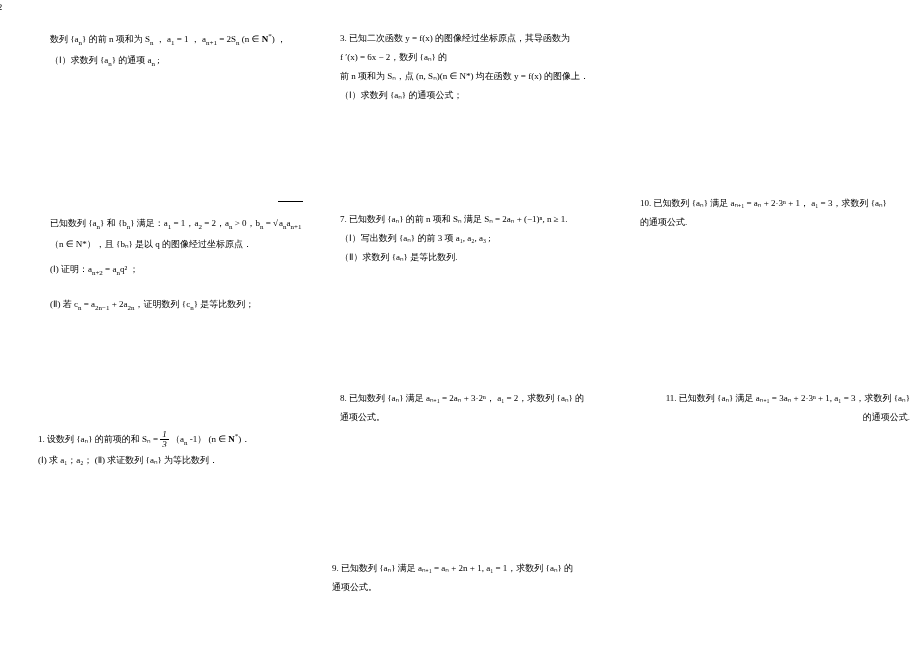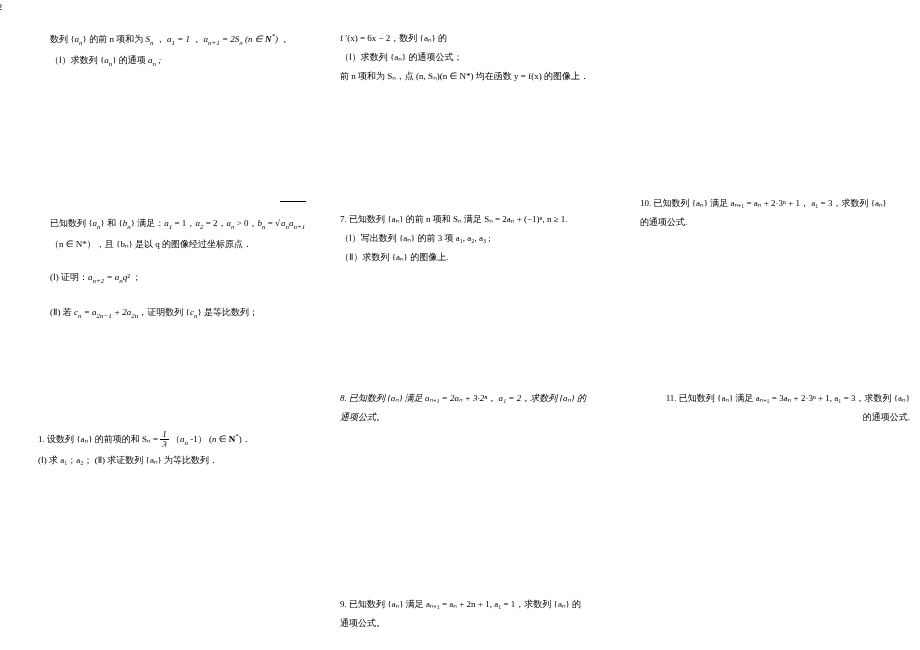--- a/index.html
+++ b/index.html
@@ -16,21 +16,21 @@
   .page {
     position: absolute;
     padding-top: 20px;
   }
   .col  { position: absolute; width: 280px; }
   .block { margin-bottom: 12px; line-height: 1.9; }
   .line  { margin-bottom: 2px; }
   .sub   { vertical-align: sub; font-size: 7px; }
   .sup   { vertical-align: super; font-size: 7px; }
   .bold  { font-weight: bold; font-family: "Times New Roman", serif; }
-  .it    { font-style: italic; font-family: "Times New Roman", serif; text-align: right; }
+  .it    { font-family: "Times New Roman", serif; text-align: right; }
   .frac  { display: inline-block; text-align: center; vertical-align: middle; font-family: "Times New Roman", serif; font-style: italic; line-height: 1; }
   .frac .num { display: block; border-bottom: 0.8px solid #000; padding: 0 2px; font-size: 9px; }
   .frac .den { display: block; padding: 0 2px; font-size: 9px; }
   .sqrt { position: relative; display: inline-block; }
   .sqrt::before { content: "√"; font-family: serif; }
   .sqrt .rad { border-top: 0.8px solid #000; padding: 16px 1px; }
   .pagenum { position: absolute; bottom: 8px; left: 50%; transform: translateX(-50%); font-size: 9px; }
   .brace-seq { font-family: serif; }
 </style>
 </head>
@@ -64,21 +64,21 @@
 
   <div class="col" style="left:50px; top:215px;">
     <div class="block">
       <div class="line">
         <span>已知数列 {<span class="it">a<span class="sub">n</span></span>} 和 {<span class="it">b<span class="sub">n</span></span>} 满足：<span class="it">a<span class="sub">1</span></span> = 1，<span class="it">a<span class="sub">2</span></span> = 2，<span class="it">a<span class="sub">n</span></span> &gt; 0，<span class="it">b<span class="sub">n</span></span> = </span>
         <span class="sqrt"><span class="rad it">a<span class="sub">n</span>a<span class="sub">n+1</span></span></span>
       </div>
       <div class="line">
         <span>（n ∈ N*），且 {bₙ} 是以 q 的图像经过坐标原点．</span>
       </div>
-      <div class="line" style="margin-top:16px">
+      <div class="line" style="margin-top:8px">
         <span>(Ⅰ) 证明：<span class="it">a<span class="sub">n+2</span> = a<span class="sub">n</span>q</span>² ；</span>
       </div>
       <div class="line" style="margin-top:16px">
         <span>(Ⅱ) 若 <span class="it">c<span class="sub">n</span> = a<span class="sub">2n−1</span> + 2a<span class="sub">2n</span></span>，证明数列 {<span class="it">c<span class="sub">n</span></span>} 是等比数列；</span>
       </div>
     </div>
   </div>
 
   <div class="col" style="left:38px; top:430px;">
     <div class="block">
@@ -91,42 +91,43 @@
         <span>（<span class="it">a<span class="sub">n</span></span> -1）  (<span class="it">n</span> ∈ <span class="bold">N</span><span class="sup">*</span>)．</span>
       </div>
       <div class="line">
         <span>(Ⅰ) 求 a₁；a₂；    (Ⅱ) 求证数列 {aₙ} 为等比数列．</span>
       </div>
     </div>
   </div>
 
   <div class="col" style="left:340px; top:30px; width:290px;">
     <div class="block">
+      <div class="line">3.  已知二次函数  y = f(x) 的图像经过坐标原点，其导函数为</div>
       <div class="line">f ′(x) = 6x − 2，数列 {aₙ} 的</div>
+      <div class="line">前 n 项和为 Sₙ，点 (n, Sₙ)(n ∈ N*) 均在函数 y = f(x) 的图像上．</div>
       <div class="line">（Ⅰ）求数列 {aₙ} 的通项公式；</div>
-      <div class="line">前 n 项和为 Sₙ，点 (n, Sₙ)(n ∈ N*) 均在函数 y = f(x) 的图像上．</div>
     </div>
   </div>
 
   <div class="col" style="left:340px; top:195px; width:290px;margin-top:16px;">
     <div class="block">
       <div class="line">7.  已知数列 {aₙ} 的前 n 项和 Sₙ 满足 Sₙ = 2aₙ + (−1)ⁿ, n ≥ 1.</div>
       <div class="line">（Ⅰ）写出数列 {aₙ} 的前 3 项 a₁, a₂, a₃ ;</div>
-      <div class="line">（Ⅱ）求数列 {aₙ} 的图像上.</div>
+      <div class="line">（Ⅱ）求数列 {aₙ} 是等比数列.</div>
     </div>
   </div>
 
-  <div class="col" style="left:340px; top:390px; width:290px;font-style:italic;">
+  <div class="col" style="left:340px; top:390px; width:290px;">
     <div class="block">
       <div class="line">8.  已知数列 {aₙ} 满足 aₙ₊₁ = 2aₙ + 3·2ⁿ， a₁ = 2，求数列 {aₙ} 的</div>
       <div class="line">通项公式。</div>
     </div>
   </div>
 
-  <div class="col" style="left:340px; top:560px; width:290px;margin-top:36px;">
+  <div class="col" style="left:332px; top:560px; width:290px;">
     <div class="block">
       <div class="line">9.  已知数列 {aₙ} 满足 aₙ₊₁ = aₙ + 2n + 1, a₁ = 1，求数列 {aₙ} 的</div>
       <div class="line">通项公式。</div>
     </div>
   </div>
 
   <div class="col" style="left:640px; top:195px; width:270px;">
     <div class="block">
       <div class="line">10. 已知数列 {aₙ} 满足 aₙ₊₁ = aₙ + 2·3ⁿ + 1， a₁ = 3，求数列 {aₙ}</div>
       <div class="line">的通项公式.</div>

